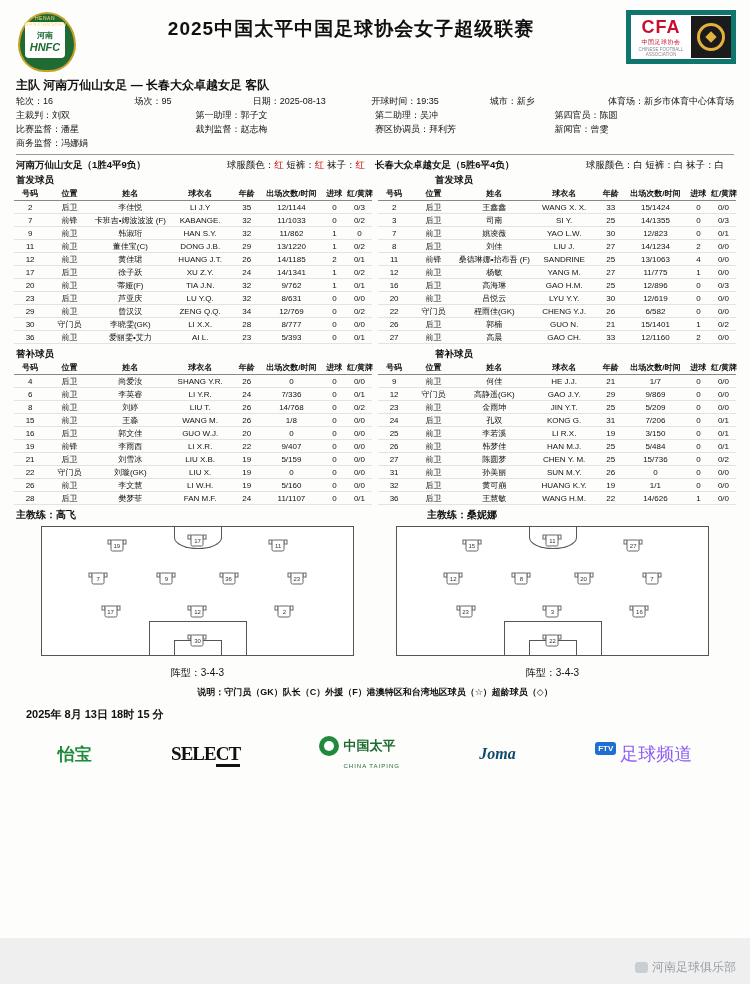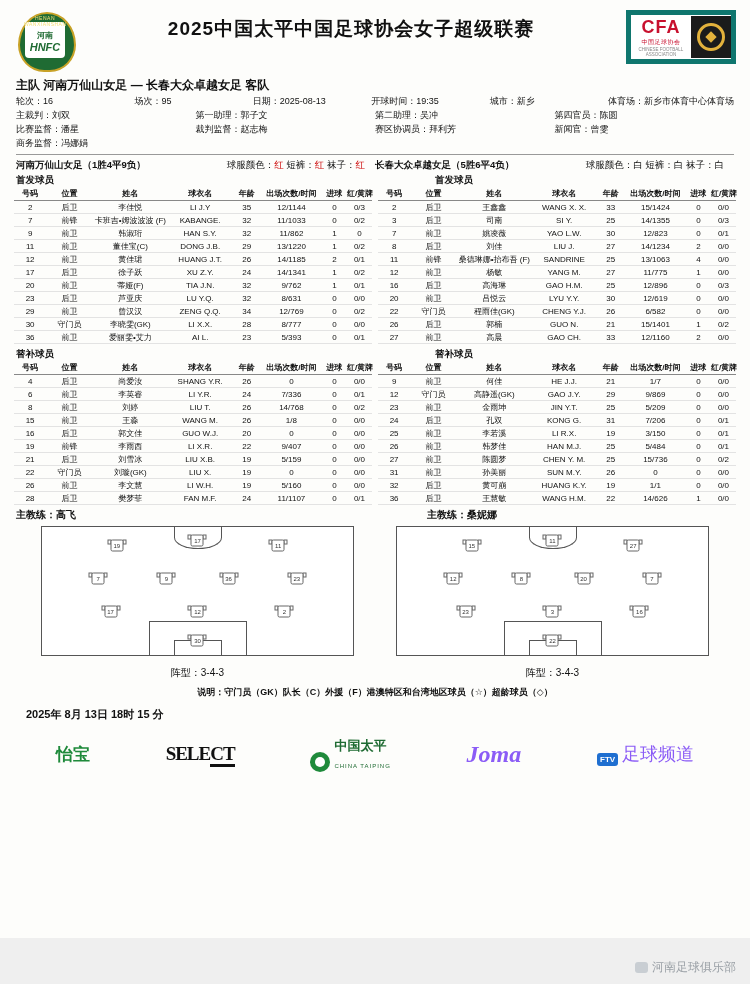--- a/index.html
+++ b/index.html
@@ -132,30 +132,30 @@
   .signrow .sleft{flex:1;display:flex;align-items:center;gap:6px;}
   .sign-img{
     width:68px;height:18px;background:#e7e3cf;border:0;
     font-family:"Liberation Serif",serif;font-size:12px;color:#333;
     text-align:center;line-height:18px;font-style:italic;
   }
   .signrow .sright{font-size:11px;}
   
   .sponsors{display:flex;align-items:center;justify-content:space-around;
     padding:14px 18px 0 18px;}
-  .sp{display:flex;align-items:flex-end;gap:4px;}
+  .sp{display:flex;align-items:flex-start;gap:4px;}
   .sp .yb{color:#1f8a3b;font-weight:bold;font-size:17px;font-family:"Liberation Serif",serif;}
   .sp .select{font-weight:bold;font-size:19px;letter-spacing:-1px;font-family:"Liberation Serif",serif;}
   .sp .select .u{text-decoration:none;border-bottom:3px solid #111;}
   .sp .tp-ico{width:20px;height:20px;border-radius:50%;background:#1f8a3b;position:relative;}
   .sp .tp-ico:after{content:"";position:absolute;left:5px;top:5px;width:10px;height:10px;
     border-radius:50%;background:#fff;}
   .sp .tp-t1{font-size:13px;font-weight:bold;color:#1f6b33;line-height:13px;}
   .sp .tp-t2{font-size:6px;color:#1f6b33;letter-spacing:1px;}
-  .sp .joma{font-weight:bold;font-size:24px;color:#8b5cf6;font-style:italic;
+  .sp .joma{font-weight:bold;font-size:16px;color:#0c4a6e;font-style:italic;
     font-family:"Liberation Serif",serif;}
   .sp .ftv{background:#1f6fd0;color:#fff;font-size:8px;font-weight:bold;
     padding:2px 3px;border-radius:3px;}
   .sp .zq{color:#8b5cf6;font-weight:normal;font-size:18px;}
   
   .watermark{
     position:absolute;right:14px;bottom:8px;display:flex;align-items:center;gap:4px;
     font-size:12px;color:#9aa0a6;
   }
   .watermark .wb{width:13px;height:11px;background:#c9ced3;border-radius:3px;}

